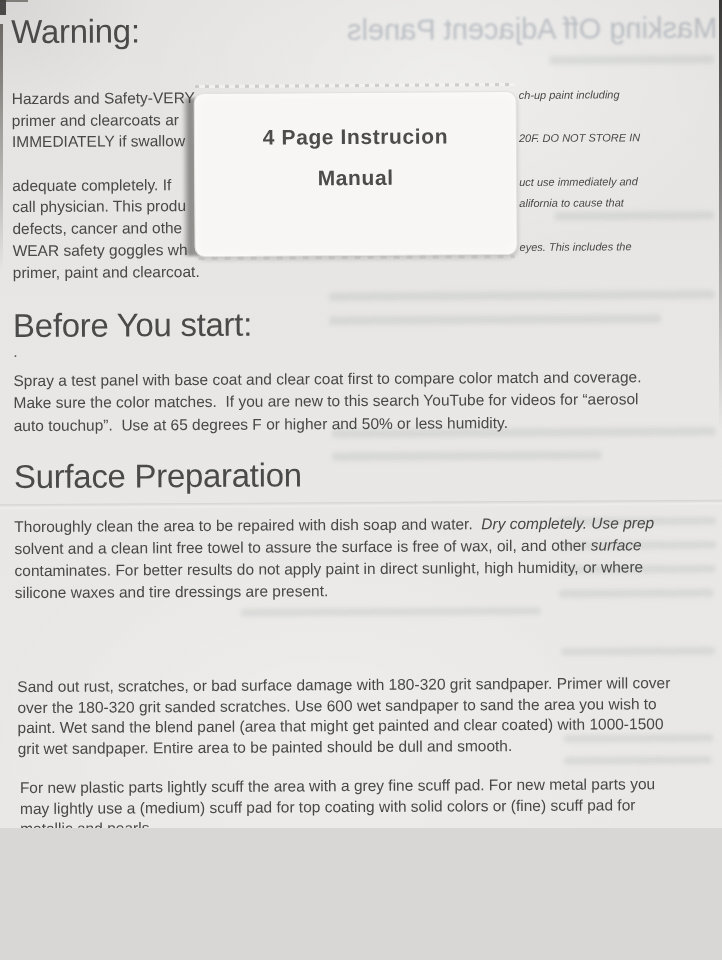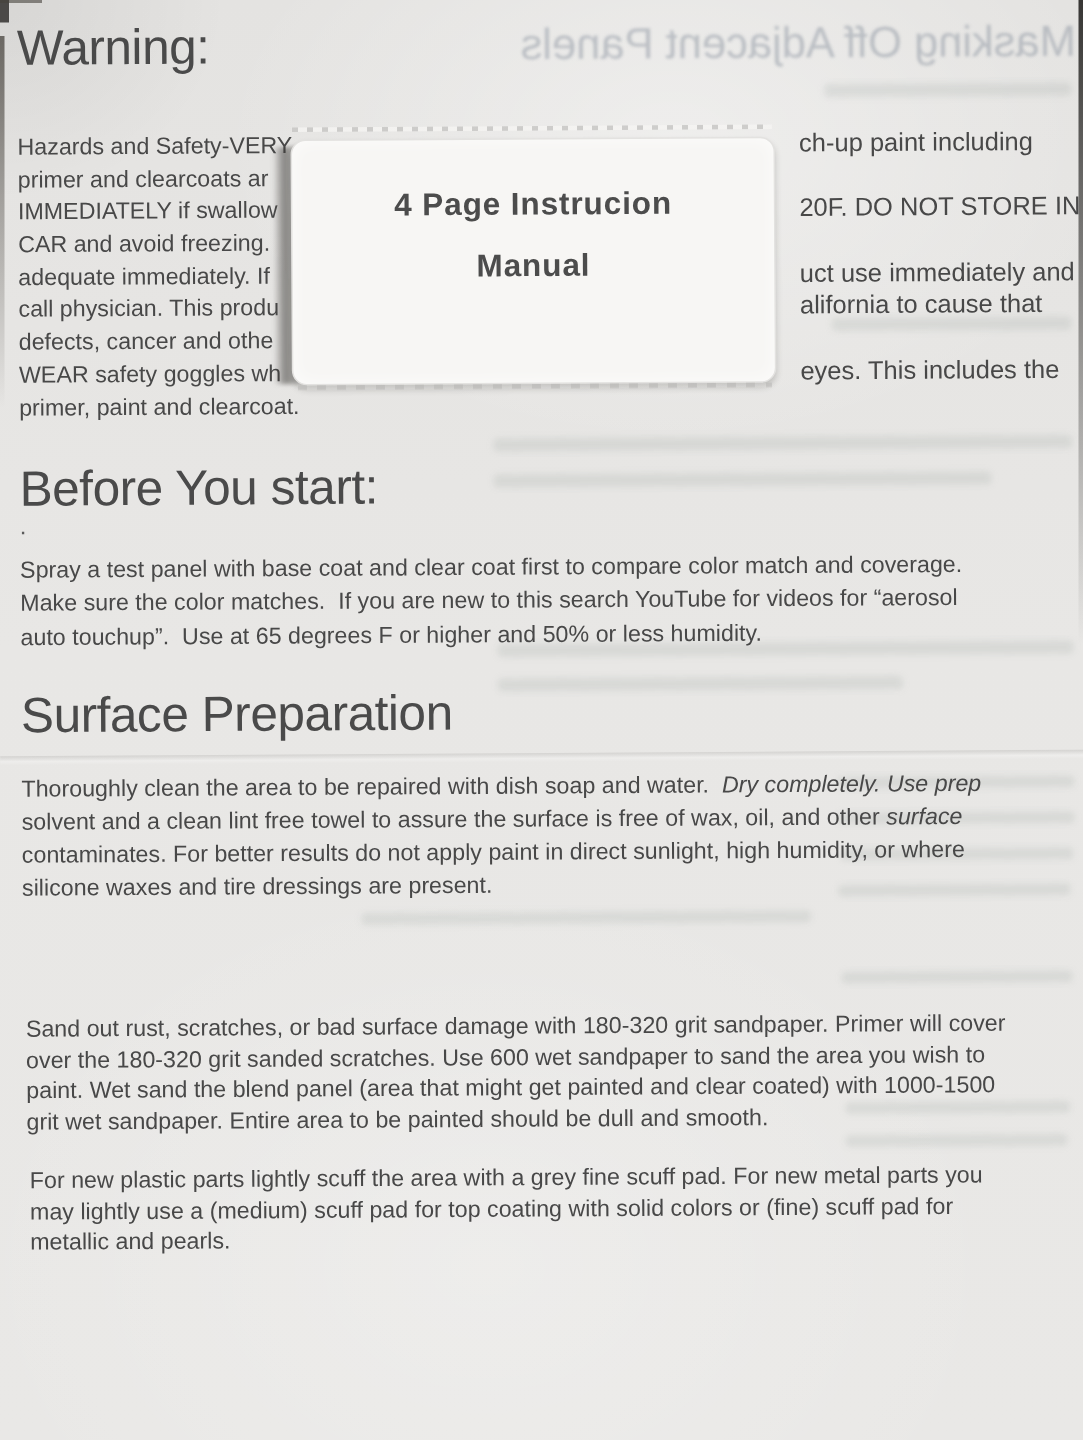--- a/index.html
+++ b/index.html
@@ -1,34 +1,34 @@
 <!DOCTYPE html>
 <html><head>
 <meta charset="utf-8">
 <style>
   html,body{margin:0;padding:0;background:#d8d7d5;}
   #photo{
-    position:relative;width:722px;height:960px;overflow:hidden;
+    position:relative;width:722px;height:828px;overflow:hidden;
     font-family:"Liberation Sans",sans-serif;
     background:
       radial-gradient(ellipse 60% 30% at 62% 10%, rgba(255,255,255,.38), transparent 70%),
       radial-gradient(ellipse 70% 40% at 45% 88%, rgba(255,255,255,.22), transparent 70%),
       radial-gradient(ellipse 30% 20% at 0% 0%, rgba(0,0,0,.06), transparent 70%),
       linear-gradient(#e4e3e1, #e8e7e5 45%, #e9e8e6);
   }
   #tilt{position:absolute;inset:0;transform:rotate(-0.35deg);transform-origin:360px 480px;}
   .h1{position:absolute;color:#4a4a4a;font-size:33px;font-weight:400;letter-spacing:-0.3px;line-height:1.2;white-space:pre;}
   .para{position:absolute;left:0;width:722px;}
   .para .ln{padding-left:14px;white-space:pre;font-size:15.5px;color:#484848;}
   .it{font-style:italic;}
   
   #warning-rows{position:absolute;top:86px;left:0;width:722px;}
   .wrow{position:relative;height:21.7px;line-height:21.7px;}
   .wrow .wl{position:absolute;left:14px;white-space:pre;font-size:15.5px;color:#484848;}
-  .wrow .wr{position:absolute;left:535px;white-space:pre;font-size:17px;color:#484848;}
+  .wrow .wr{position:absolute;left:521px;white-space:pre;font-size:11px;color:#484848;font-style:italic;}
   
   #sticker-shadow{position:absolute;left:184px;top:97px;width:17px;height:158px;
     background:linear-gradient(90deg, rgba(60,58,55,0), rgba(60,58,55,.55) 45%, rgba(60,58,55,.25));
     filter:blur(1.5px);}
   #perforation{position:absolute;left:197px;top:84px;width:320px;height:3px;
     background:repeating-linear-gradient(90deg,#c6c5c3 0 4px,#f5f4f2 4px 10px);opacity:.8;}
   #perforation-bottom{position:absolute;left:200px;top:256px;width:316px;height:3px;
     background:repeating-linear-gradient(90deg,#bfbebc 0 6px,rgba(245,244,242,.2) 6px 13px);opacity:.7;filter:blur(.4px);}
   #sticker{position:absolute;left:196px;top:92px;width:321px;height:162px;background:#f7f6f4;
     border:1px solid #e3e2e0;border-radius:10px;box-shadow:0 3px 4px rgba(50,48,45,.22), inset 0 0 12px rgba(255,255,255,.7);
@@ -80,24 +80,23 @@
         <span class="wr">ch-up paint including</span>
       </div>
       <div class="wrow">
         <span class="wl">primer and clearcoats ar</span>
       </div>
       <div class="wrow">
         <span class="wl">IMMEDIATELY if swallow</span>
         <span class="wr">20F. DO NOT STORE IN</span>
       </div>
       <div class="wrow">
-        <span class="wl">CAR and avoid freezing.</span>
       </div>
       <div class="wrow">
-        <span class="wl">adequate immediately. If</span>
+        <span class="wl">adequate completely. If</span>
         <span class="wr">uct use immediately and</span>
       </div>
       <div class="wrow">
         <span class="wl">call physician. This produ</span>
         <span class="wr">alifornia to cause that</span>
       </div>
       <div class="wrow">
         <span class="wl">defects, cancer and othe</span>
       </div>
       <div class="wrow">

